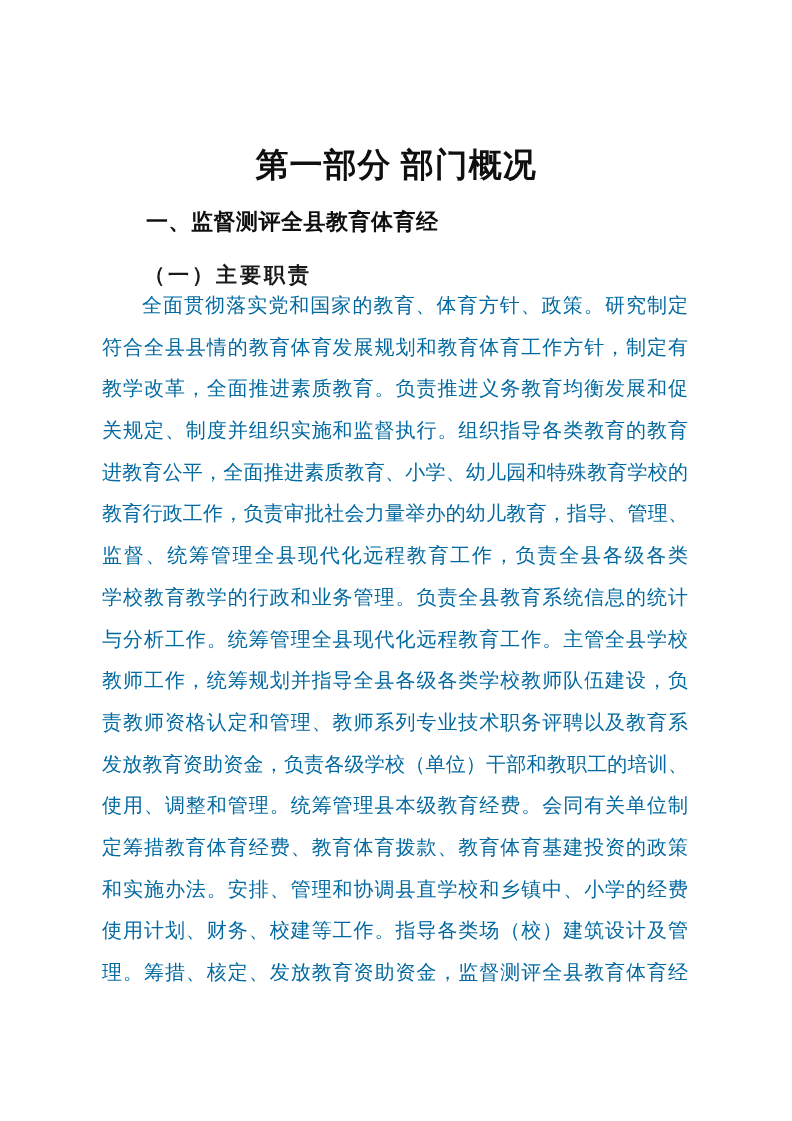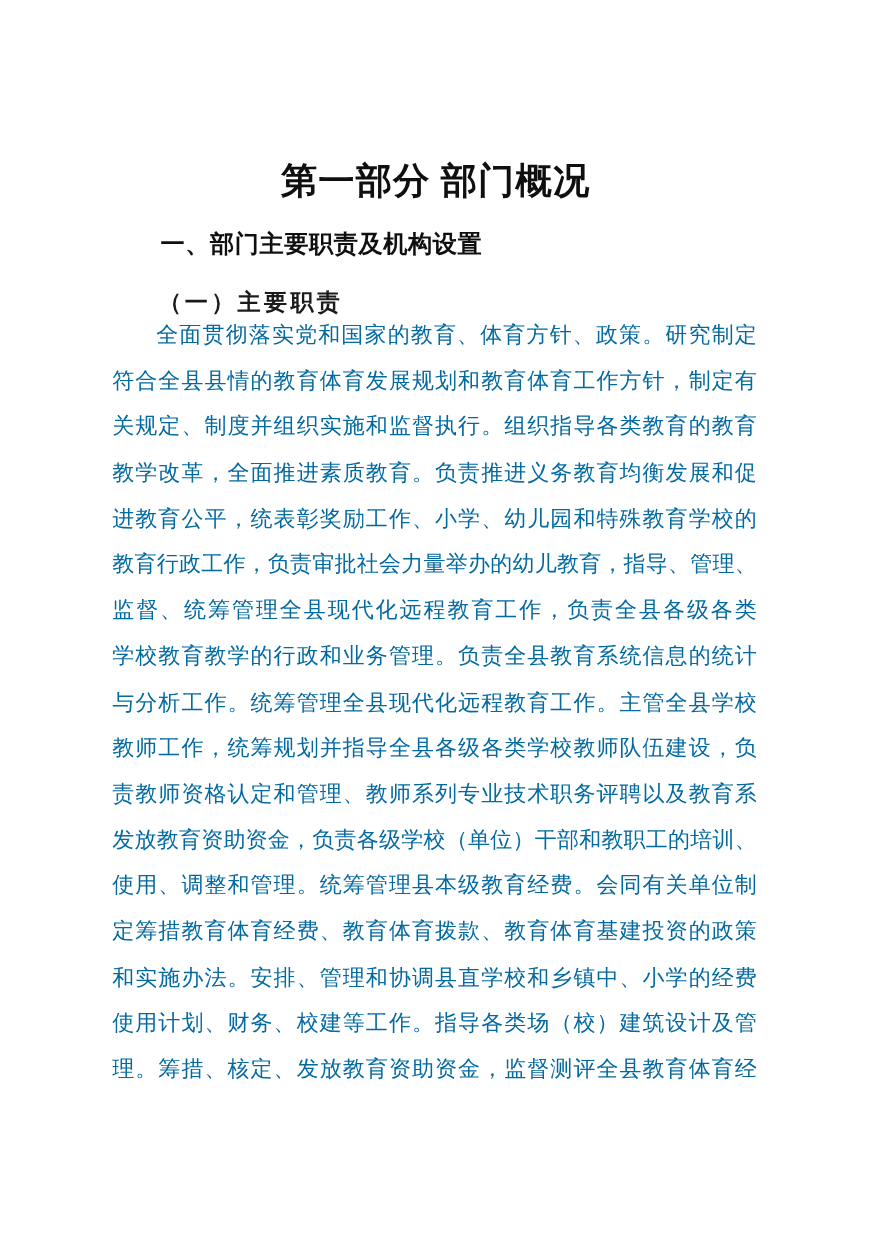--- a/index.html
+++ b/index.html
@@ -76,30 +76,30 @@
     text-indent: 40px;
   }
 </style>
 </head>
 <body>
 
 <div class="page">
 
   <h1 class="doc-title">第一部分 部门概况</h1>
 
-  <h2 class="section-heading">一、部门主要职责及机构设置</h2>
+  <h2 class="section-heading">一、监督测评全县教育体育经</h2>
 
   <h3 class="subsection-heading">（一）主要职责</h3>
 
   <div class="body-paragraph">
     <div class="body-line first-line">全面贯彻落实党和国家的教育、体育方针、政策。研究制定</div>
     <div class="body-line">符合全县县情的教育体育发展规划和教育体育工作方针，制定有</div>
+    <div class="body-line">教学改革，全面推进素质教育。负责推进义务教育均衡发展和促</div>
     <div class="body-line">关规定、制度并组织实施和监督执行。组织指导各类教育的教育</div>
-    <div class="body-line">教学改革，全面推进素质教育。负责推进义务教育均衡发展和促</div>
-    <div class="body-line">进教育公平，统表彰奖励工作、小学、幼儿园和特殊教育学校的</div>
+    <div class="body-line">进教育公平，全面推进素质教育、小学、幼儿园和特殊教育学校的</div>
     <div class="body-line">教育行政工作，负责审批社会力量举办的幼儿教育，指导、管理、</div>
     <div class="body-line">监督、统筹管理全县现代化远程教育工作，负责全县各级各类</div>
     <div class="body-line">学校教育教学的行政和业务管理。负责全县教育系统信息的统计</div>
     <div class="body-line">与分析工作。统筹管理全县现代化远程教育工作。主管全县学校</div>
     <div class="body-line">教师工作，统筹规划并指导全县各级各类学校教师队伍建设，负</div>
     <div class="body-line">责教师资格认定和管理、教师系列专业技术职务评聘以及教育系</div>
     <div class="body-line">发放教育资助资金，负责各级学校（单位）干部和教职工的培训、</div>
     <div class="body-line">使用、调整和管理。统筹管理县本级教育经费。会同有关单位制</div>
     <div class="body-line">定筹措教育体育经费、教育体育拨款、教育体育基建投资的政策</div>
     <div class="body-line">和实施办法。安排、管理和协调县直学校和乡镇中、小学的经费</div>

